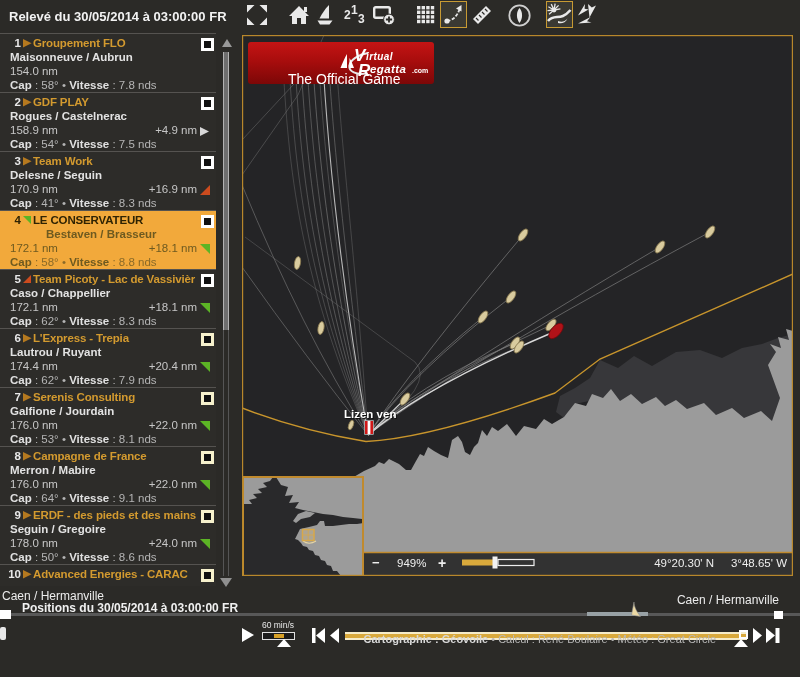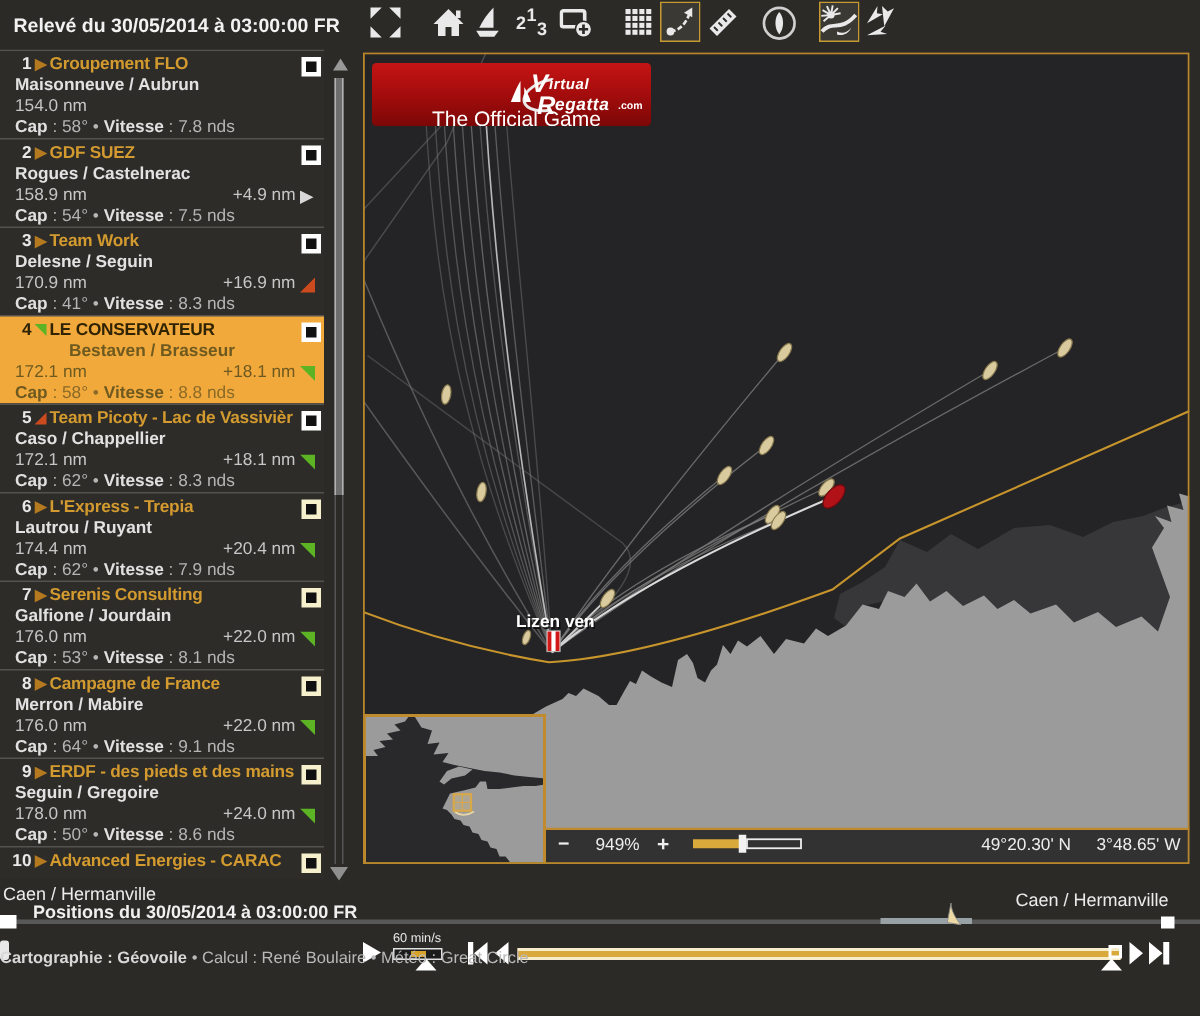--- a/index.html
+++ b/index.html
@@ -41,21 +41,21 @@
 #posbtn { left:0; top:627px; width:6px; height:13px; background:#e8e8e8; border-radius:2px; }
 #postxt { left:22px; top:601px; color:#f0f0f0; font-size:12px; font-weight:bold; }
 #playbtn { left:242px; top:628px; width:0; height:0; border-top:7px solid transparent; border-bottom:7px solid transparent; border-left:12px solid #fff; }
 #minps { left:258px; top:620px; width:40px; color:#e8e8e8; font-size:8.5px; text-align:center; }
 #spdsl { left:262px; top:632px; width:33px; height:8px; border:1px solid #e0e0e0; background:#1c1c1c; }
 #spdfill { left:274px; top:634px; width:10px; height:4px; background:#d8a127; }
 #spdtri { left:277px; top:639px; width:0; height:0; border-left:7px solid transparent; border-right:7px solid transparent; border-bottom:8px solid #fff; }
 #timebar { left:345px; top:632px; width:402px; height:8px; background:#d9a93c; border-top:2px solid #f6ecc9; border-bottom:2px solid #f6ecc9; }
 #thandle { left:739px; top:630px; width:9px; height:9px; border:2px solid #fff; background:transparent; }
 #ttri { left:734px; top:639px; width:0; height:0; border-left:7px solid transparent; border-right:7px solid transparent; border-bottom:8px solid #fff; }
-#footer { left:0; top:633px; width:716px; text-align:left; color:#b9b9b9; font-size:11px; }
+#footer { left:0; top:633px; width:716px; text-align:right; color:#b9b9b9; font-size:11px; }
 #footer b { color:#d8d8d8; }
 </style>
 </head>
 <body>
 <div id="title" class="abs">Relevé du 30/05/2014 à 03:00:00 FR</div>
 <svg class="abs" style="left:246px;top:4px" width="22" height="22" viewBox="0 0 22 22">
     <path d="M1,1 L8.5,1 L1,8.5 Z M21,1 L21,8.5 L13.5,1 Z M1,21 L1,13.5 L8.5,21 Z M21,21 L13.5,21 L21,13.5 Z" fill="#e9e9e9"></path>
   </svg>
 <svg class="abs" style="left:288px;top:4px" width="22" height="22" viewBox="0 0 22 22">
     <path d="M11,2 L21,12 L18,12 L18,20 L13,20 L13,14 L9,14 L9,20 L4,20 L4,12 L1,12 Z" fill="#e9e9e9"></path>
@@ -137,21 +137,21 @@
       <div class="capline"><b>Cap</b> : 58° • <b>Vitesse</b> : 7.8 nds</div>
       <div class="chk" style="background:#ffffff">
         <i></i>
       </div>
     </div>
 <div class="row">
       <div class="rank">2</div>
       <svg style="position:absolute;left:23px;top:5px" width="9" height="9" viewBox="0 0 9 9">
         <path d="M0,0 L8.6,4.3 L0,8.6 Z" fill="#b5791f"></path>
       </svg>
-      <div class="tname">GDF SUEZ</div>
+      <div class="tname">GDF PLAY</div>
       <div class="skip">Rogues / Castelnerac</div>
       <div class="nm">158.9 nm</div>
       <div class="delta">+4.9 nm</div>
       <svg style="position:absolute;right:5px;top:34px" width="11" height="11" viewBox="0 0 11 11">
         <path d="M0,0 L9,4.5 L0,9 Z" fill="#d8d8d8"></path>
       </svg>
       <div class="capline"><b>Cap</b> : 54° • <b>Vitesse</b> : 7.5 nds</div>
       <div class="chk" style="background:#ffffff">
         <i></i>
       </div>

